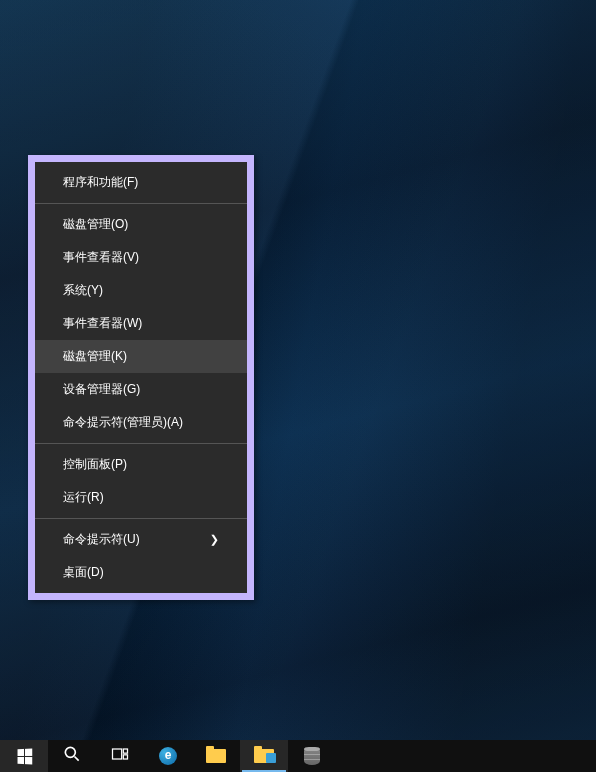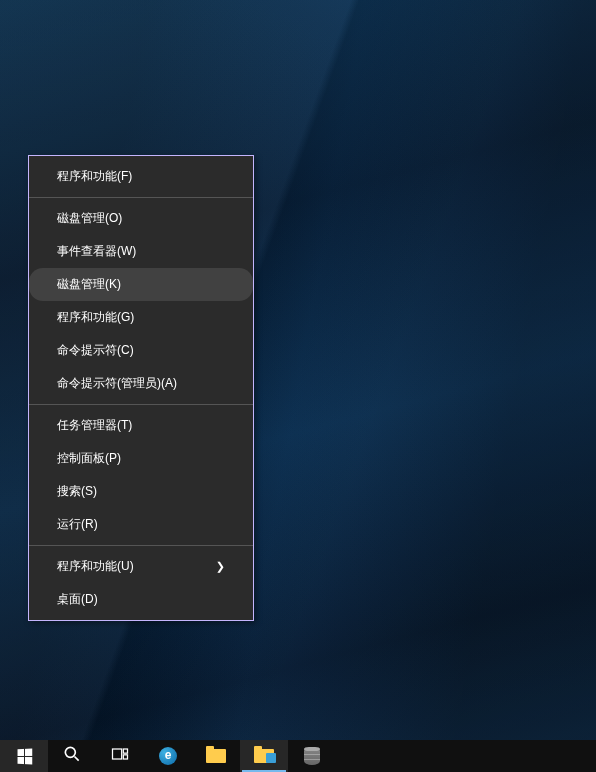--- a/index.html
+++ b/index.html
@@ -27,37 +27,36 @@
       background:
         linear-gradient(110deg, rgba(255,255,255,0.03) 40%, rgba(0,0,0,0.15) 41%, rgba(255,255,255,0.02) 60%),
         linear-gradient(100deg, rgba(0,0,0,0.2) 20%, rgba(30,80,130,0.1) 50%, rgba(0,0,0,0.25) 80%);
     }
     .context-menu {
       position: absolute;
       left: 28px;
       top: 155px;
       width: 226px;
       background: #2b2b2b;
-      border: 1px solid #c4b5fd;
+      border: 7px solid #c4b5fd;
       padding: 4px 0;
       box-shadow: 2px 2px 6px rgba(0,0,0,0.4);
     }
     .menu-item {
       display: flex;
       align-items: center;
       justify-content: space-between;
       height: 33px;
       padding: 0 28px;
       color: #ffffff;
       font-size: 12px;
       cursor: default;
     }
     .menu-item.highlighted {
       background: #414141;
-      border-radius: 14px;
     }
     .menu-separator {
       height: 1px;
       background: #555;
       margin: 4px 0;
     }
     .chevron {
       font-size: 11px;
       color: #fff;
     }
@@ -196,52 +195,49 @@
 
   <div class="menu-item">
     <span>程序和功能(F)</span>
   </div>
   <div class="menu-separator"></div>
 
   <div class="menu-item">
     <span>磁盘管理(O)</span>
   </div>
   <div class="menu-item">
+    <span>事件查看器(V)</span>
+  </div>
+  <div class="menu-item">
+    <span>系统(Y)</span>
+  </div>
+  <div class="menu-item">
     <span>事件查看器(W)</span>
   </div>
   <div class="menu-item highlighted">
     <span>磁盘管理(K)</span>
   </div>
   <div class="menu-item">
-    <span>程序和功能(G)</span>
-  </div>
-  <div class="menu-item">
-    <span>命令提示符(C)</span>
+    <span>设备管理器(G)</span>
   </div>
   <div class="menu-item">
     <span>命令提示符(管理员)(A)</span>
   </div>
   <div class="menu-separator"></div>
 
   <div class="menu-item">
-    <span>任务管理器(T)</span>
-  </div>
-  <div class="menu-item">
     <span>控制面板(P)</span>
   </div>
   <div class="menu-item">
-    <span>搜索(S)</span>
-  </div>
-  <div class="menu-item">
     <span>运行(R)</span>
   </div>
   <div class="menu-separator"></div>
 
   <div class="menu-item">
-    <span>程序和功能(U)</span>
+    <span>命令提示符(U)</span>
     <span class="chevron">❯</span>
   </div>
   <div class="menu-item">
     <span>桌面(D)</span>
   </div>
 </div>
 
 <div class="taskbar">
   <div class="start-button">
     <div class="windows-logo">

